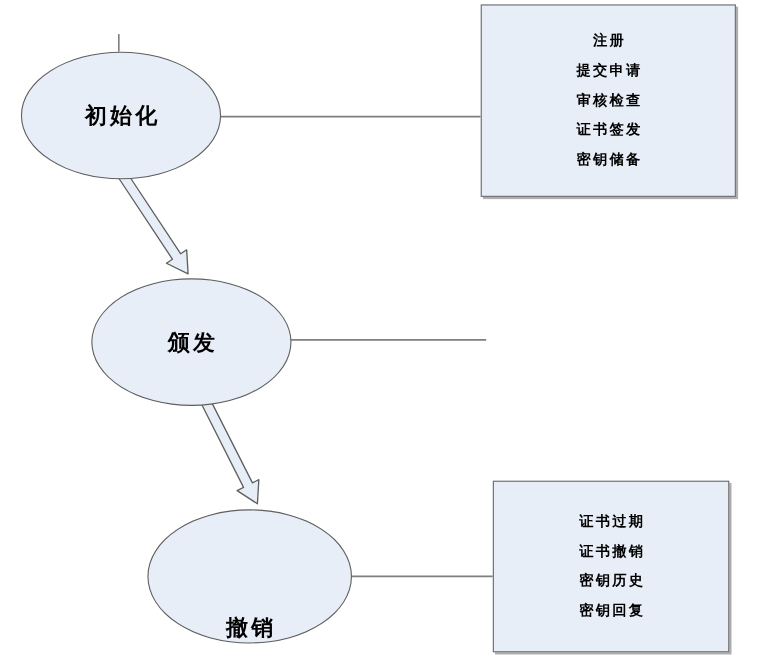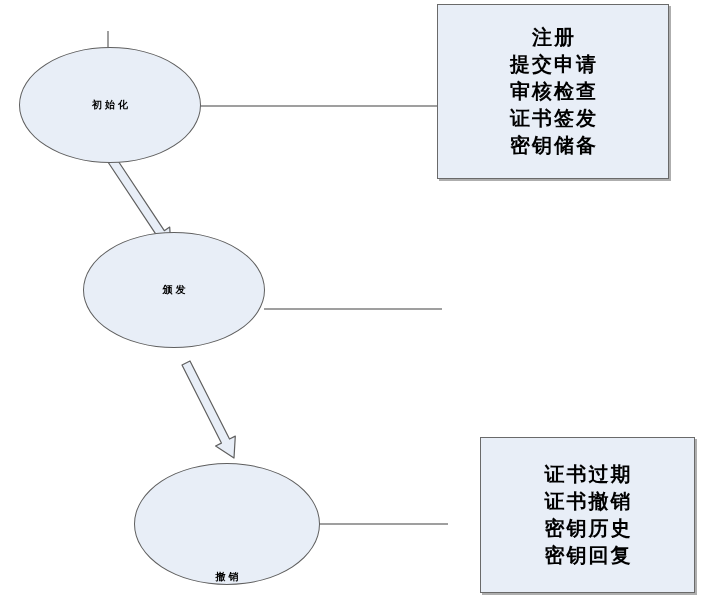--- a/index.html
+++ b/index.html
@@ -28,54 +28,54 @@
     border: 1px solid #5f5f5f;
     display: flex;
     align-items: center;
     justify-content: center;
     box-sizing: border-box;
   }
   .ellipse {
     border-radius: 50%;
   }
   .node .label {
-    font-size: 10px;
+    font-size: 20px;
     font-weight: bold;
     color: #000000;
     letter-spacing: 3px;
     text-indent: 3px;
     white-space: nowrap;
   }
   .itembox {
     position: absolute;
     background: #e8eef7;
     border: 1px solid #6a6a6a;
     box-shadow: 2px 2px 0 #aeaeae;
     box-sizing: border-box;
     display: flex;
     flex-direction: column;
     align-items: center;
     justify-content: center;
   }
   .itembox .item {
-    font-size: 20px;
+    font-size: 13px;
     font-weight: bold;
     color: #000000;
     letter-spacing: 2px;
     text-indent: 2px;
     line-height: 27px;
     white-space: nowrap;
     text-align: center;
   }
   #ellipse-1 { left: 19px;  top: 47px;  width: 182px; height: 116px; }
-  #ellipse-2 { left: 83px;  top: 232px; width: 182px; height: 116px; }
+  #ellipse-2 { left: 83px;  top: 253px; width: 182px; height: 116px; }
   #ellipse-3 { left: 134px; top: 463px; width: 186px; height: 122px; align-items: flex-end; }
   #box-1 { left: 437px; top: 4px;   width: 232px; height: 175px; }
   #box-2 { left: 442px; top: 221px; width: 216px; height: 162px; }
-  #box-3 { left: 448px; top: 437px; width: 215px; height: 156px; margin-left: 32px; }
+  #box-3 { left: 448px; top: 437px; width: 215px; height: 156px; }
 </style>
 </head>
 <body>
 
 <div class="canvas">
 
   <svg class="connectors" viewBox="0 0 705 609" xmlns="http://www.w3.org/2000/svg">
 
     <line x1="108" y1="31" x2="108" y2="47" stroke="#7f7f7f" stroke-width="1.5"></line>
 

